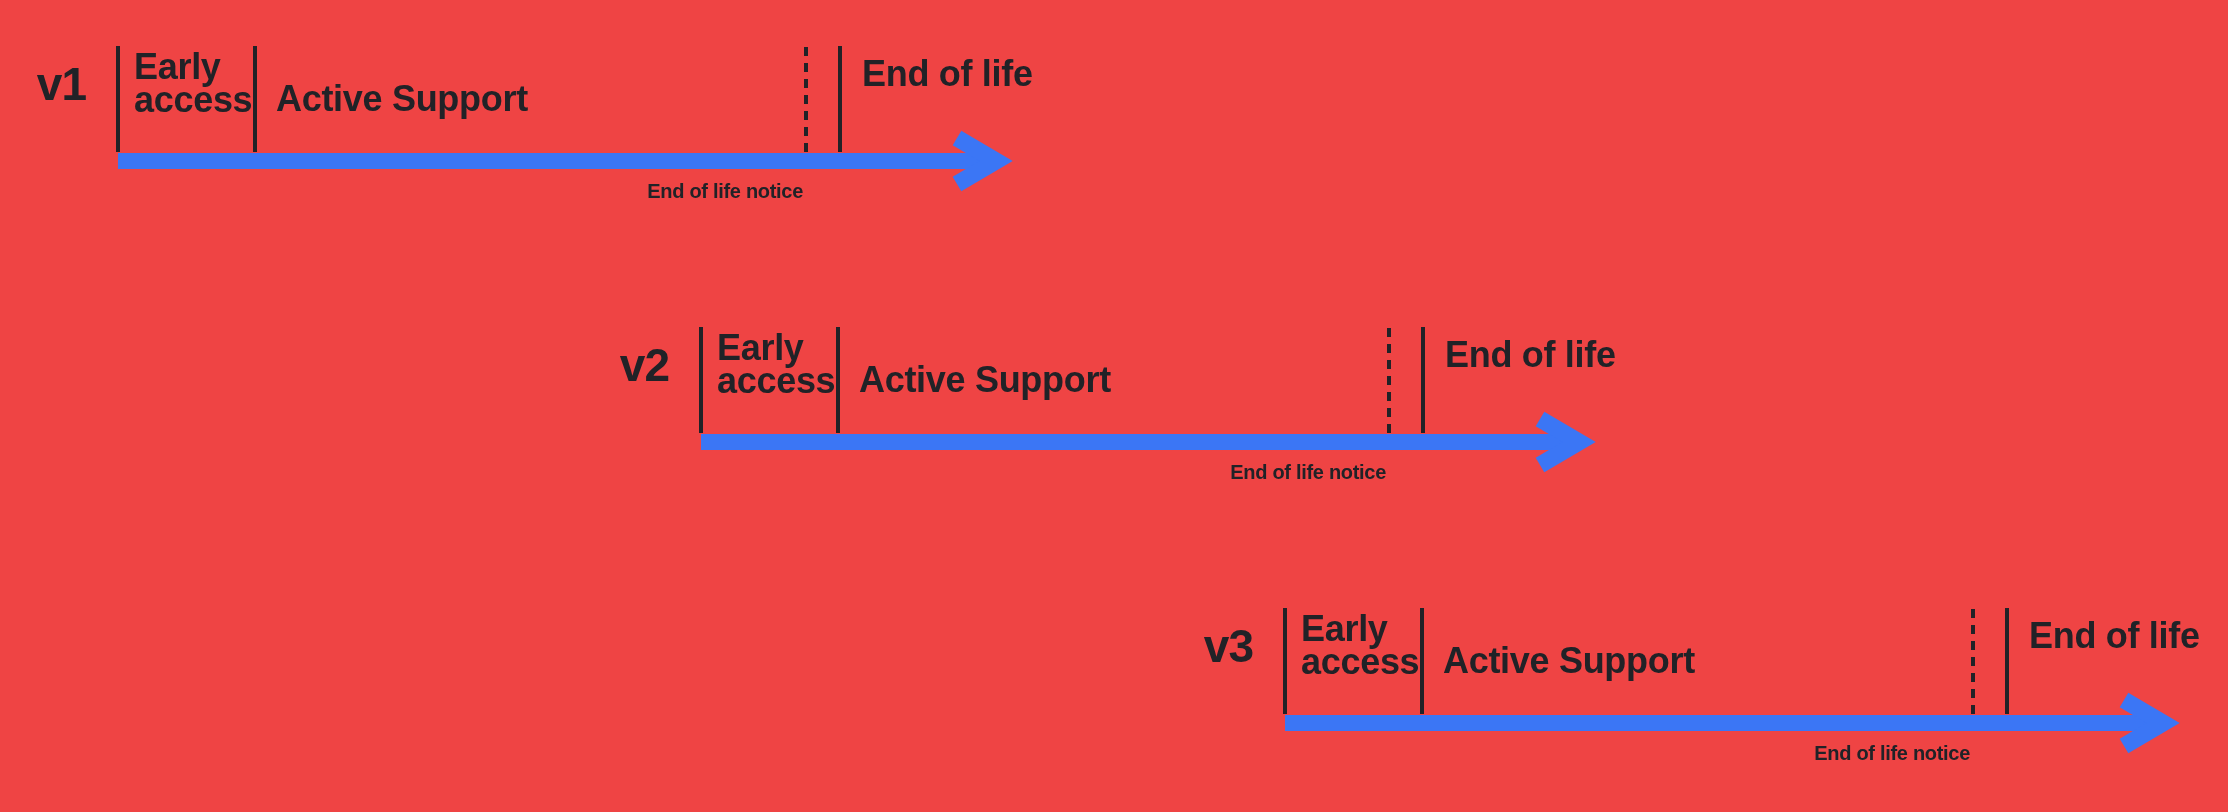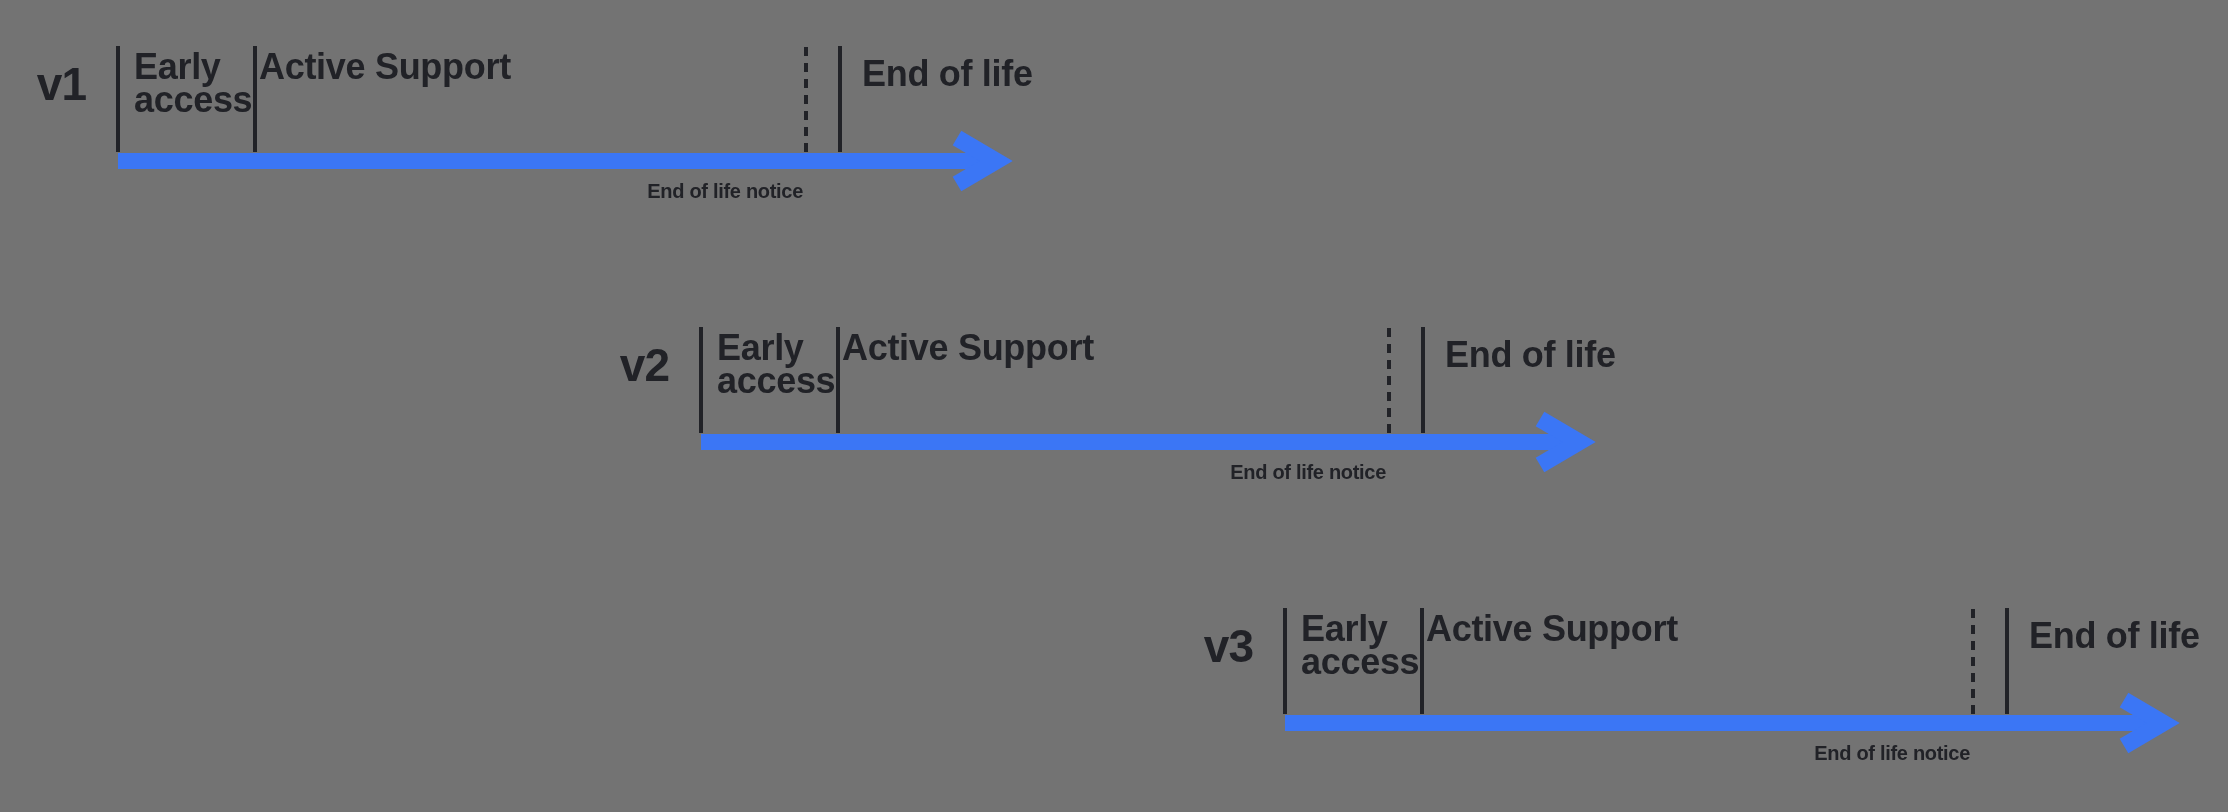--- a/index.html
+++ b/index.html
@@ -4,21 +4,21 @@
 <style>
   html, body {
     margin: 0;
     padding: 0;
     background: #ffffff;
   }
   #canvas {
     position: relative;
     width: 2228px;
     height: 812px;
-    background: #737373;
+    background: #ef4444;
     overflow: hidden;
     font-family: "Liberation Sans", "DejaVu Sans", sans-serif;
     color: #212227;
   }
   .timeline {
     position: absolute;
     width: 1060px;
     height: 180px;
   }
   .version-label {
@@ -58,21 +58,21 @@
   .stage-label {
     position: absolute;
     top: 14px;
     font-size: 36px;
     font-weight: 700;
     line-height: 33px;
     letter-spacing: -0.3px;
     color: #212227;
   }
   .label-early    { left: 136px; width: 108px; }
-  .label-active   { left: 261px; width: 420px; }
+  .label-active   { left: 278px; width: 420px; margin-top: 32px; }
   .label-eol      { left: 864px; width: 190px; margin-top: 7px; }
   .label-notice {
     position: absolute;
     top: 140px;
     left: 575px;
     width: 230px;
     text-align: right;
     font-size: 20px;
     font-weight: 700;
     line-height: 30px;

